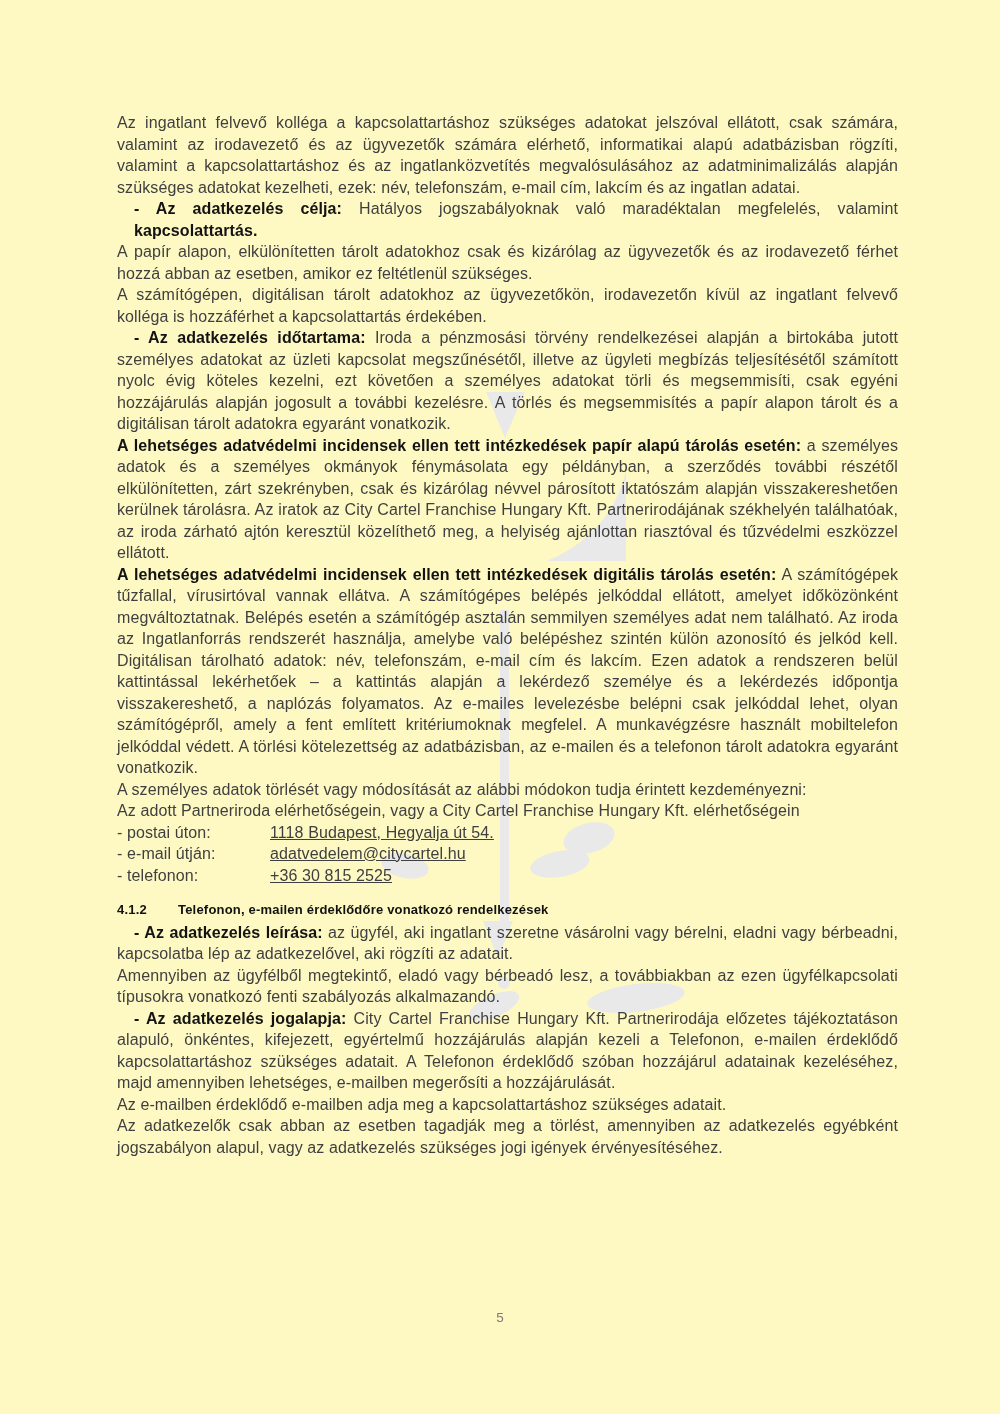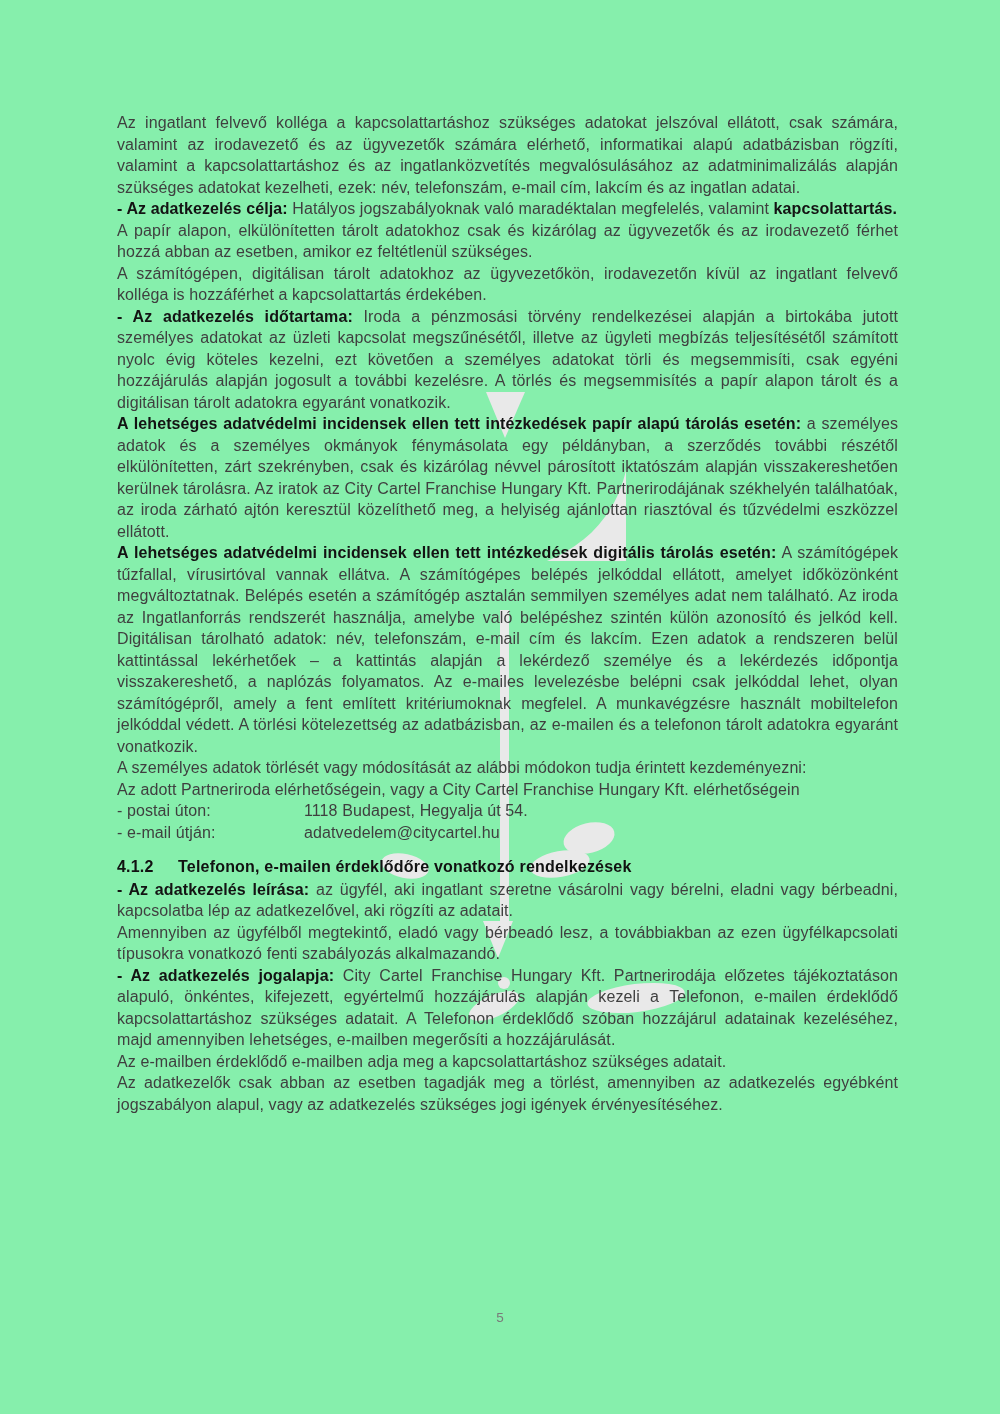--- a/index.html
+++ b/index.html
@@ -9,21 +9,21 @@
     background: #ffffff;
     position: relative;
     overflow: hidden;
     font-family: "Liberation Sans", "DejaVu Sans", sans-serif;
   }
   .page {
     position: absolute;
     inset: 0;
     width: 1000px;
     height: 1414px;
-    background: #86efac;
+    background: #fef9c3;
   }
   .watermark {
     position: absolute;
     left: 0; top: 0;
     width: 1000px; height: 1414px;
     z-index: 0;
     pointer-events: none;
   }
   .content {
     position: absolute;
@@ -34,36 +34,35 @@
     font-size: 16px;
     line-height: 21.5px;
     letter-spacing: 0.1px;
     color: #3f3f3f;
   }
   .para {
     margin: 0;
     text-align: justify;
   }
   .r  { font-weight: 400; color: #3f3f3f; }
-  .b  { font-weight: 700; color: #131313; }
+  .b  { font-weight: 700; color: #131313; margin-left: 17px; }
   .bi { font-weight: 700; color: #131313; }
   .contact-row {
     display: flex;
     text-align: left;
-    gap: 34px;
   }
   .contact-row .lbl { width: 153px; flex: none; }
-  .contact-row .val { flex: 1; }
+  .contact-row .val { flex: 1; text-decoration: underline; }
   .section-heading {
     display: flex;
     align-items: baseline;
     margin: 13px 0 1px 0;
     font-weight: 700;
     color: #111111;
-    font-size: 16px;
+    font-size: 13px;
     letter-spacing: 0.2px;
   }
   .section-heading .num { width: 61px; flex: none; }
   .page-number {
     position: absolute;
     left: 0; right: 0;
     top: 1310px;
     text-align: center;
     z-index: 1;
     font-size: 13.5px;
@@ -101,20 +100,24 @@
       <p class="para"><span class="r">A személyes adatok törlését vagy módosítását az alábbi módokon tudja érintett kezdeményezni:</span></p>
       <p class="para"><span class="r">Az adott Partneriroda elérhetőségein, vagy a City Cartel Franchise Hungary Kft. elérhetőségein</span></p>
       <div class="contact-row">
         <span class="lbl r">- postai úton:</span>
         <span class="val r">1118 Budapest, Hegyalja út 54.</span>
       </div>
       <div class="contact-row">
         <span class="lbl r">- e-mail útján:</span>
         <span class="val r">adatvedelem@citycartel.hu</span>
       </div>
+      <div class="contact-row">
+        <span class="lbl r">- telefonon:</span>
+        <span class="val r">+36 30 815 2525</span>
+      </div>
       <div class="section-heading">
         <span class="num">4.1.2</span>
         <span class="ttl">Telefonon, e-mailen érdeklődőre vonatkozó rendelkezések</span>
       </div>
       <p class="para"><span class="b">- Az adatkezelés leírása: </span><span class="r">az ügyfél, aki ingatlant szeretne vásárolni vagy bérelni, eladni vagy bérbeadni, kapcsolatba lép az adatkezelővel, aki rögzíti az adatait.</span></p>
       <p class="para"><span class="r">Amennyiben az ügyfélből megtekintő, eladó vagy bérbeadó lesz, a továbbiakban az ezen ügyfélkapcsolati típusokra vonatkozó fenti szabályozás alkalmazandó.</span></p>
       <p class="para"><span class="b">- Az adatkezelés jogalapja: </span><span class="r">City Cartel Franchise Hungary Kft. Partnerirodája előzetes tájékoztatáson alapuló, önkéntes, kifejezett, egyértelmű hozzájárulás alapján kezeli a Telefonon, e-mailen érdeklődő kapcsolattartáshoz szükséges adatait. A Telefonon érdeklődő szóban hozzájárul adatainak kezeléséhez, majd amennyiben lehetséges, e-mailben megerősíti a hozzájárulását.</span></p>
       <p class="para"><span class="r">Az e-mailben érdeklődő e-mailben adja meg a kapcsolattartáshoz szükséges adatait.</span></p>
       <p class="para"><span class="r">Az adatkezelők csak abban az esetben tagadják meg a törlést, amennyiben az adatkezelés egyébként jogszabályon alapul, vagy az adatkezelés szükséges jogi igények érvényesítéséhez.</span></p>
     </main>

